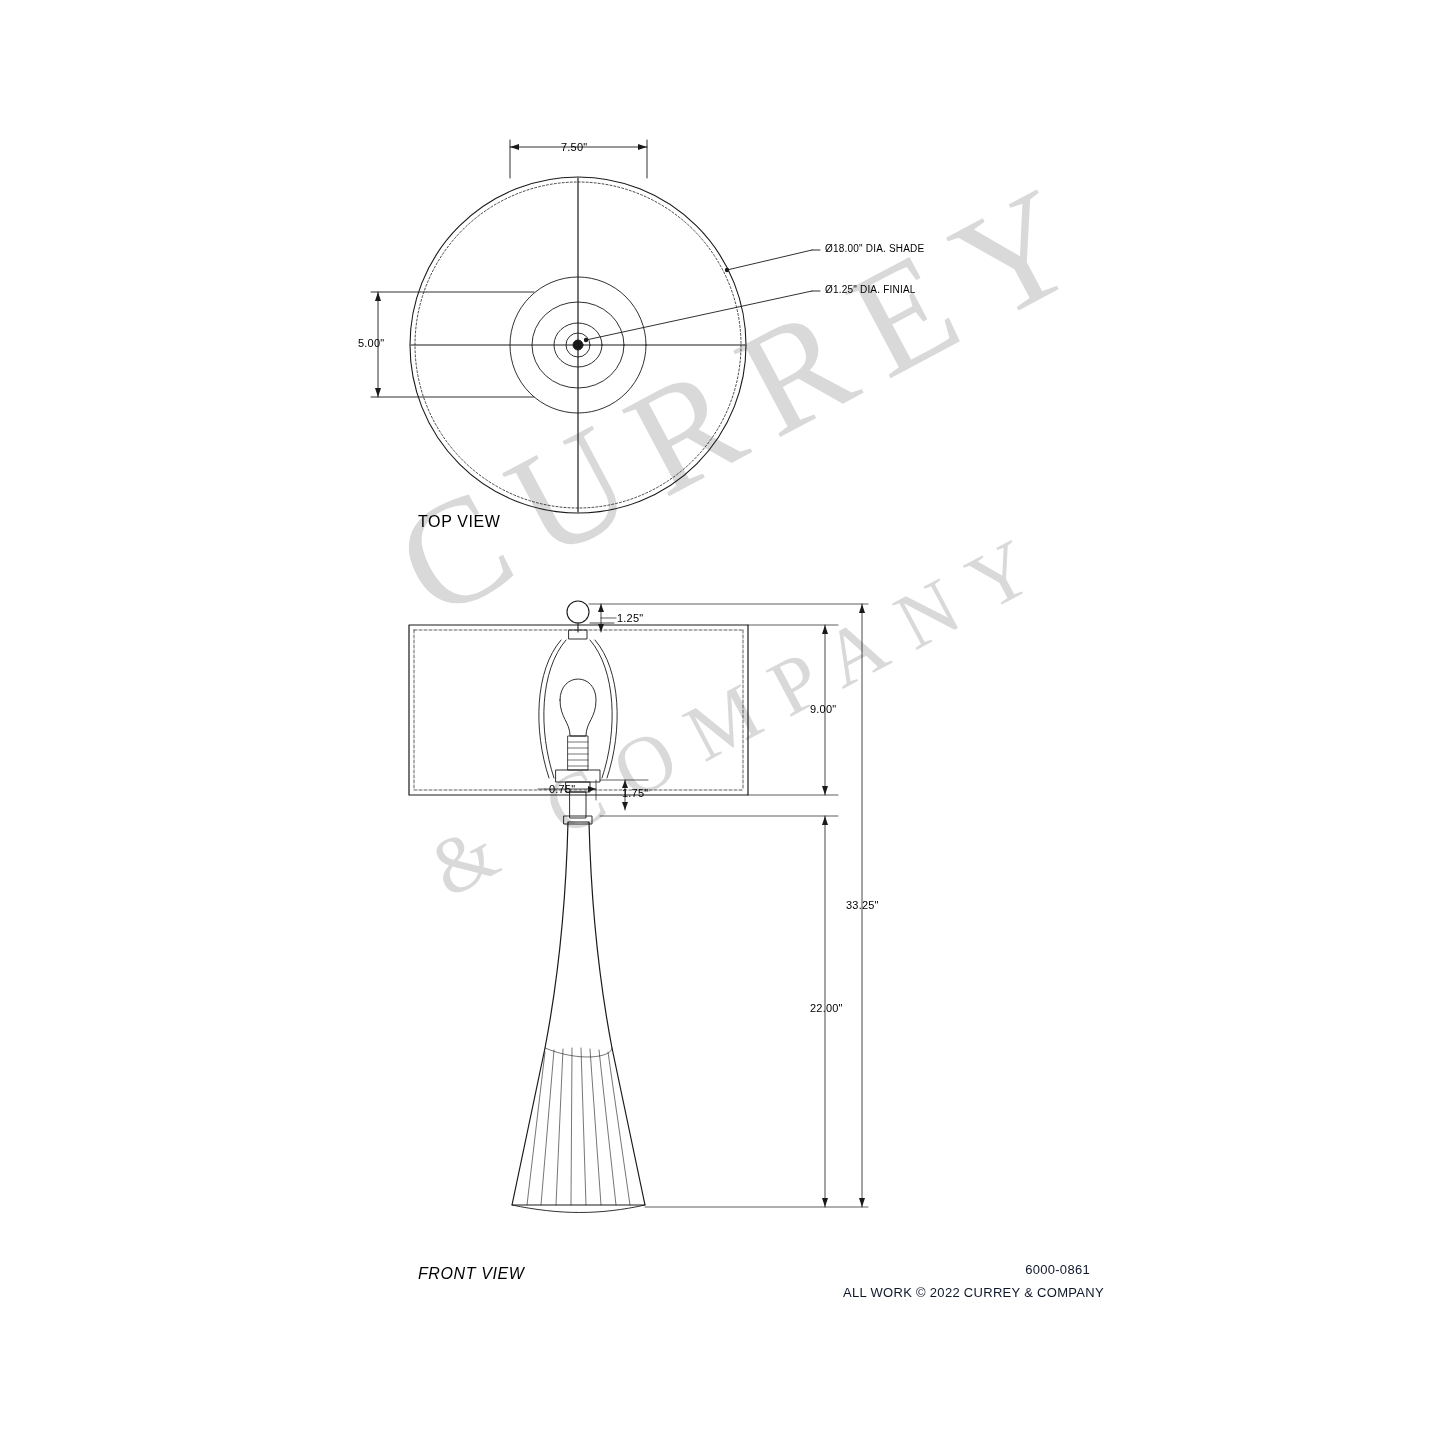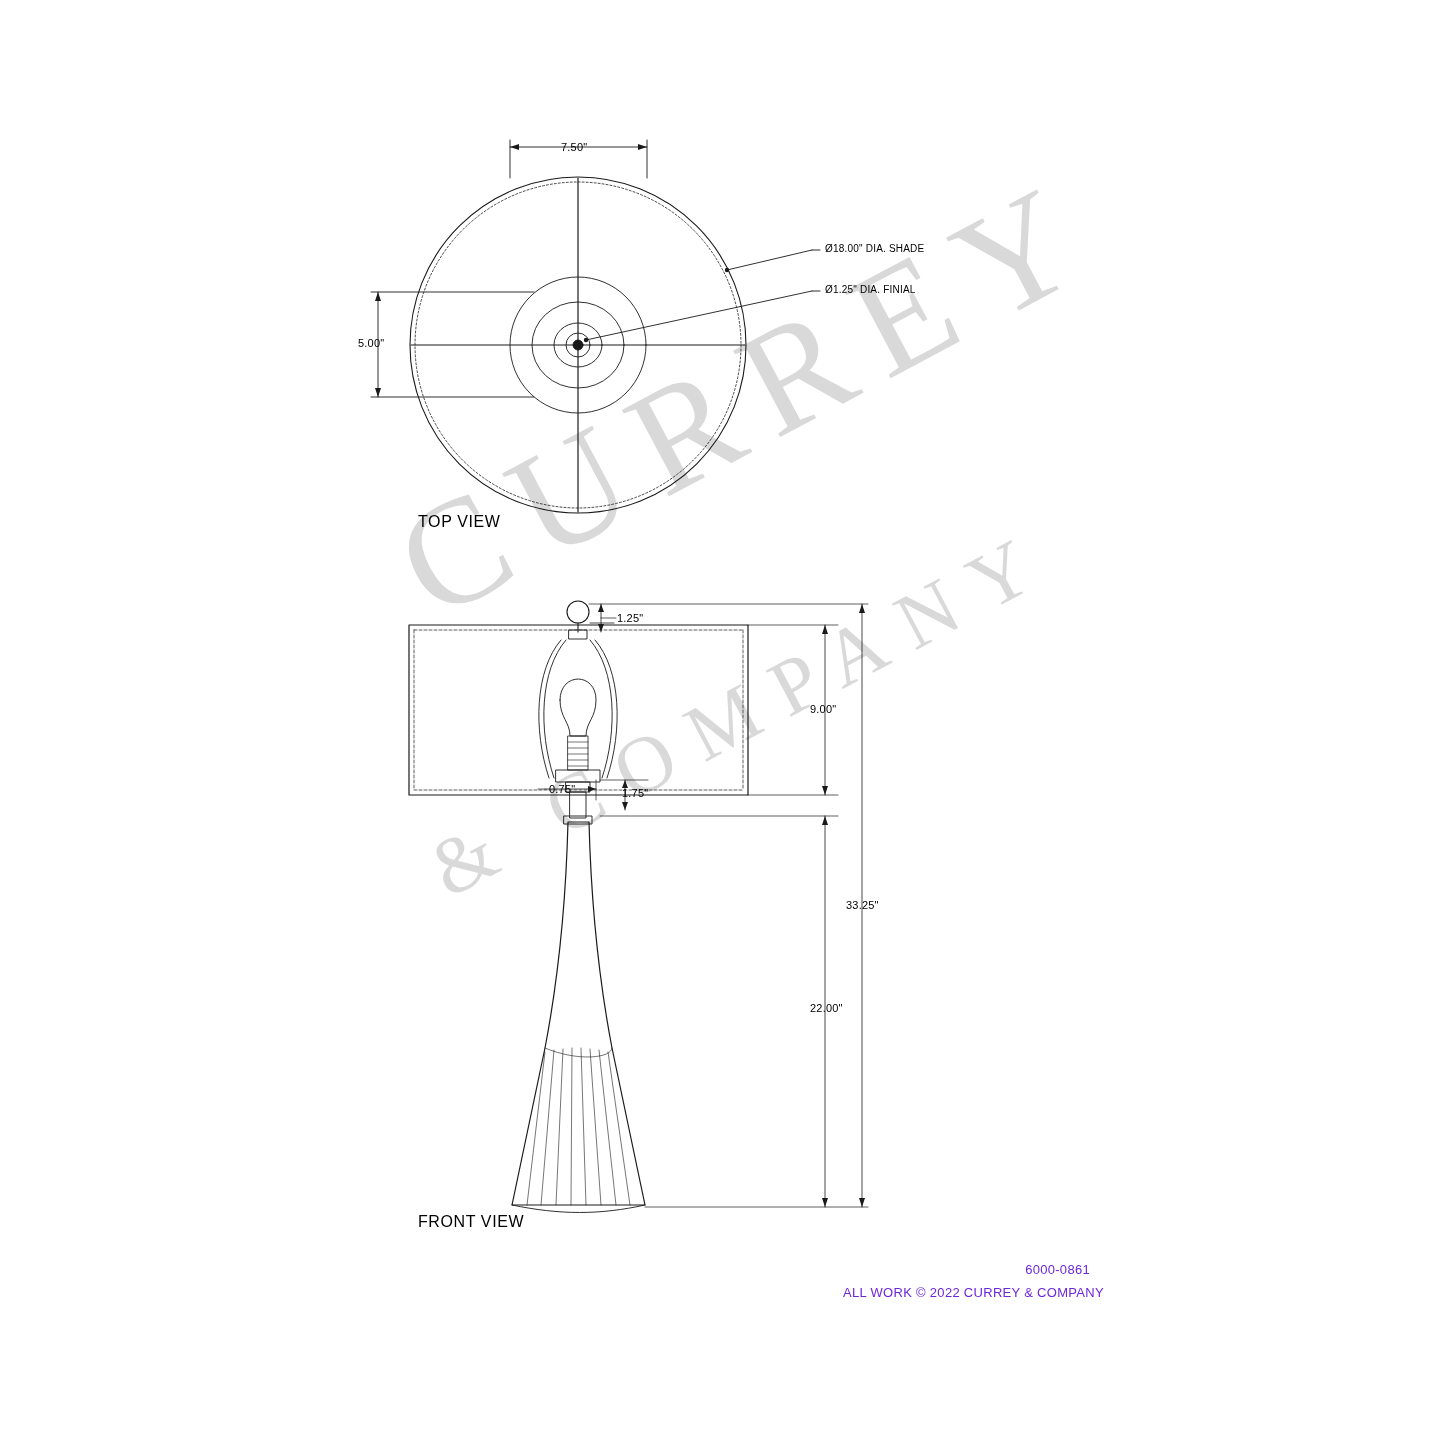--- a/index.html
+++ b/index.html
@@ -30,21 +30,21 @@
     letter-spacing: 0.6px;
     white-space: nowrap;
     color: #000000;
   }
   .footer {
     position: absolute;
     font-size: 13px;
     letter-spacing: 0.3px;
     white-space: nowrap;
     text-align: right;
-    color: #6d28d9;
+    color: #0f172a;
   }
   svg.draw {
     position: absolute;
     left: 0;
     top: 0;
     width: 1445px;
     height: 1445px;
   }
   .wm {
     position: absolute;
@@ -201,18 +201,18 @@
   <div class="lbl" style="left:810px; top:703px;">9.00"</div>
 
   <div class="lbl" style="left:549px; top:783px;">0.75"</div>
 
   <div class="lbl" style="left:622px; top:787px;">1.75"</div>
 
   <div class="lbl" style="left:846px; top:899px;">33.25"</div>
 
   <div class="lbl" style="left:810px; top:1002px;">22.00"</div>
 
-  <div class="viewlabel" style="left:418px; top:1213px;">FRONT VIEW</div>
+  <div class="viewlabel" style="left:418px; top:1265px;font-style:italic;">FRONT VIEW</div>
 
   <div class="footer" style="right:355px; top:1262px;">6000-0861</div>
   <div class="footer" style="right:341px; top:1285px;">ALL WORK © 2022 CURREY &amp; COMPANY</div>
 
 </div>
 
 </body></html>

